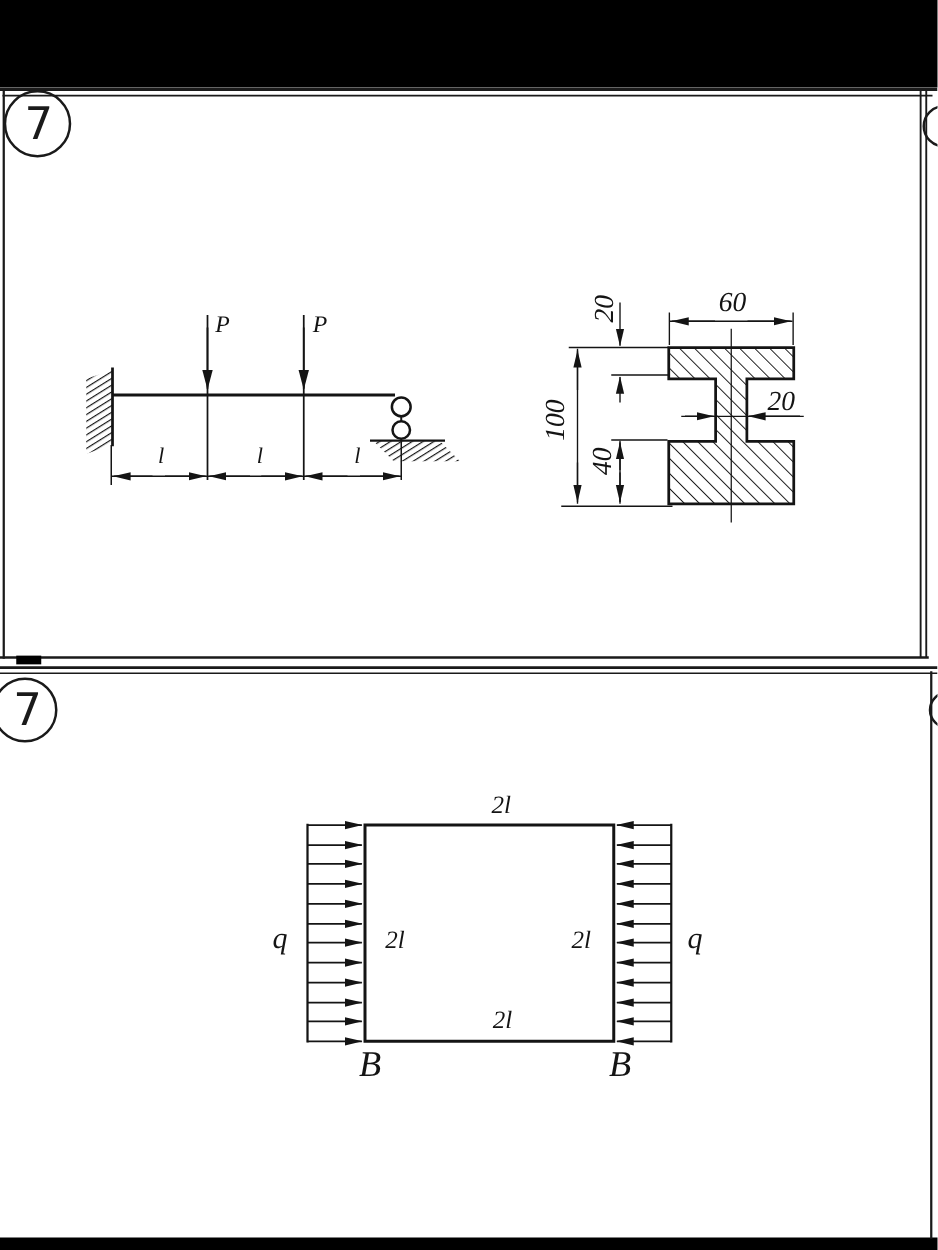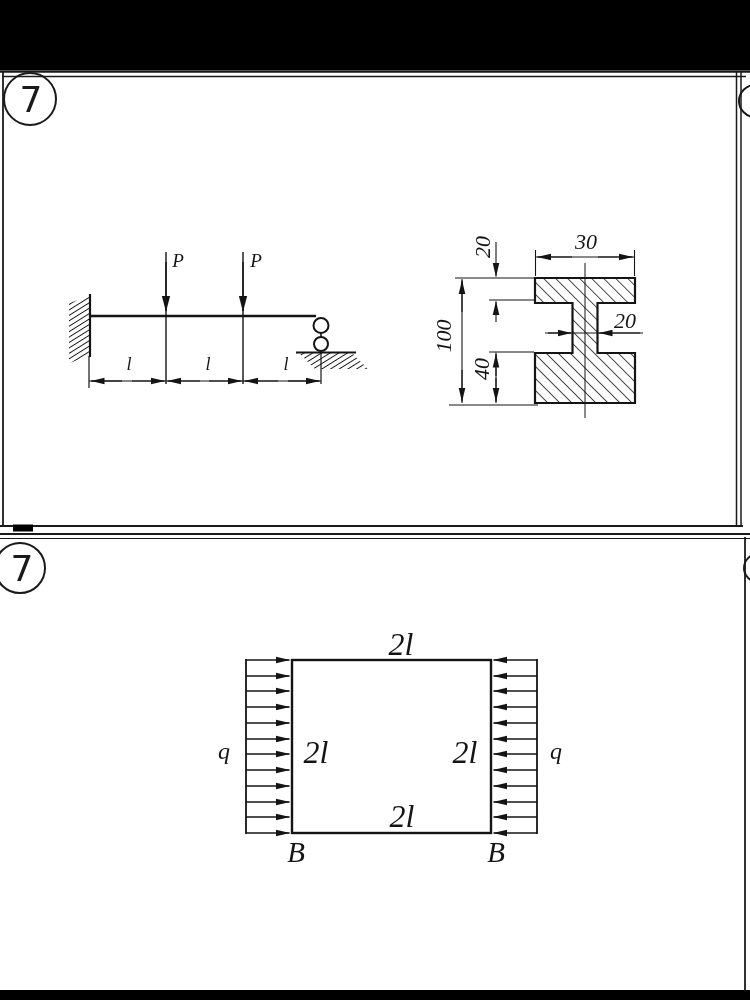--- a/index.html
+++ b/index.html
@@ -14,21 +14,21 @@
   .lbl{
     position:absolute;transform:translate(-50%,-50%);
     font-family:"Liberation Serif",serif;font-style:italic;color:#141414;
     white-space:nowrap;line-height:1;
   }
   .rot{transform:translate(-50%,-50%) rotate(-90deg);}
   .f-force{font-size:19px;}
   .f-span{font-size:18px;}
   .f-dim{font-size:22px;}
   .f-q{font-size:24px;}
-  .f-2l{font-size:32px;}
+  .f-2l{font-size:20px;}
   .f-B{font-size:29px;}
   .marker-num{
     font-family:"DejaVu Sans",sans-serif;font-style:normal;font-size:36px;
     color:#1a1a1a;
   }
 </style>
 </head>
 <body>
 
 <div class="bar" id="bar-top"></div>
@@ -170,21 +170,21 @@
 <span class="lbl marker-num" style="left:31px;top:100px;">7</span>
 <span class="lbl marker-num" style="left:22px;top:569px;">7</span>
 
 <span class="lbl f-force" style="left:178px;top:260px;">P</span>
 <span class="lbl f-force" style="left:256px;top:260px;">P</span>
 <span class="lbl f-span" style="left:129px;top:364px;">l</span>
 <span class="lbl f-span" style="left:208px;top:364px;">l</span>
 <span class="lbl f-span" style="left:286px;top:364px;">l</span>
 
 <span class="lbl rot f-dim" style="left:483px;top:247px;">20</span>
-<span class="lbl f-dim" style="left:586px;top:242px;">30</span>
+<span class="lbl f-dim" style="left:586px;top:242px;">60</span>
 <span class="lbl rot f-dim" style="left:444px;top:336px;">100</span>
 <span class="lbl rot f-dim" style="left:482px;top:369px;">40</span>
 <span class="lbl f-dim" style="left:625px;top:321px;">20</span>
 
 <span class="lbl f-2l" style="left:401px;top:644px;">2l</span>
 <span class="lbl f-2l" style="left:402px;top:816px;">2l</span>
 <span class="lbl f-2l" style="left:316px;top:752px;">2l</span>
 <span class="lbl f-2l" style="left:465px;top:752px;">2l</span>
 <span class="lbl f-q" style="left:224px;top:751px;">q</span>
 <span class="lbl f-q" style="left:556px;top:751px;">q</span>

